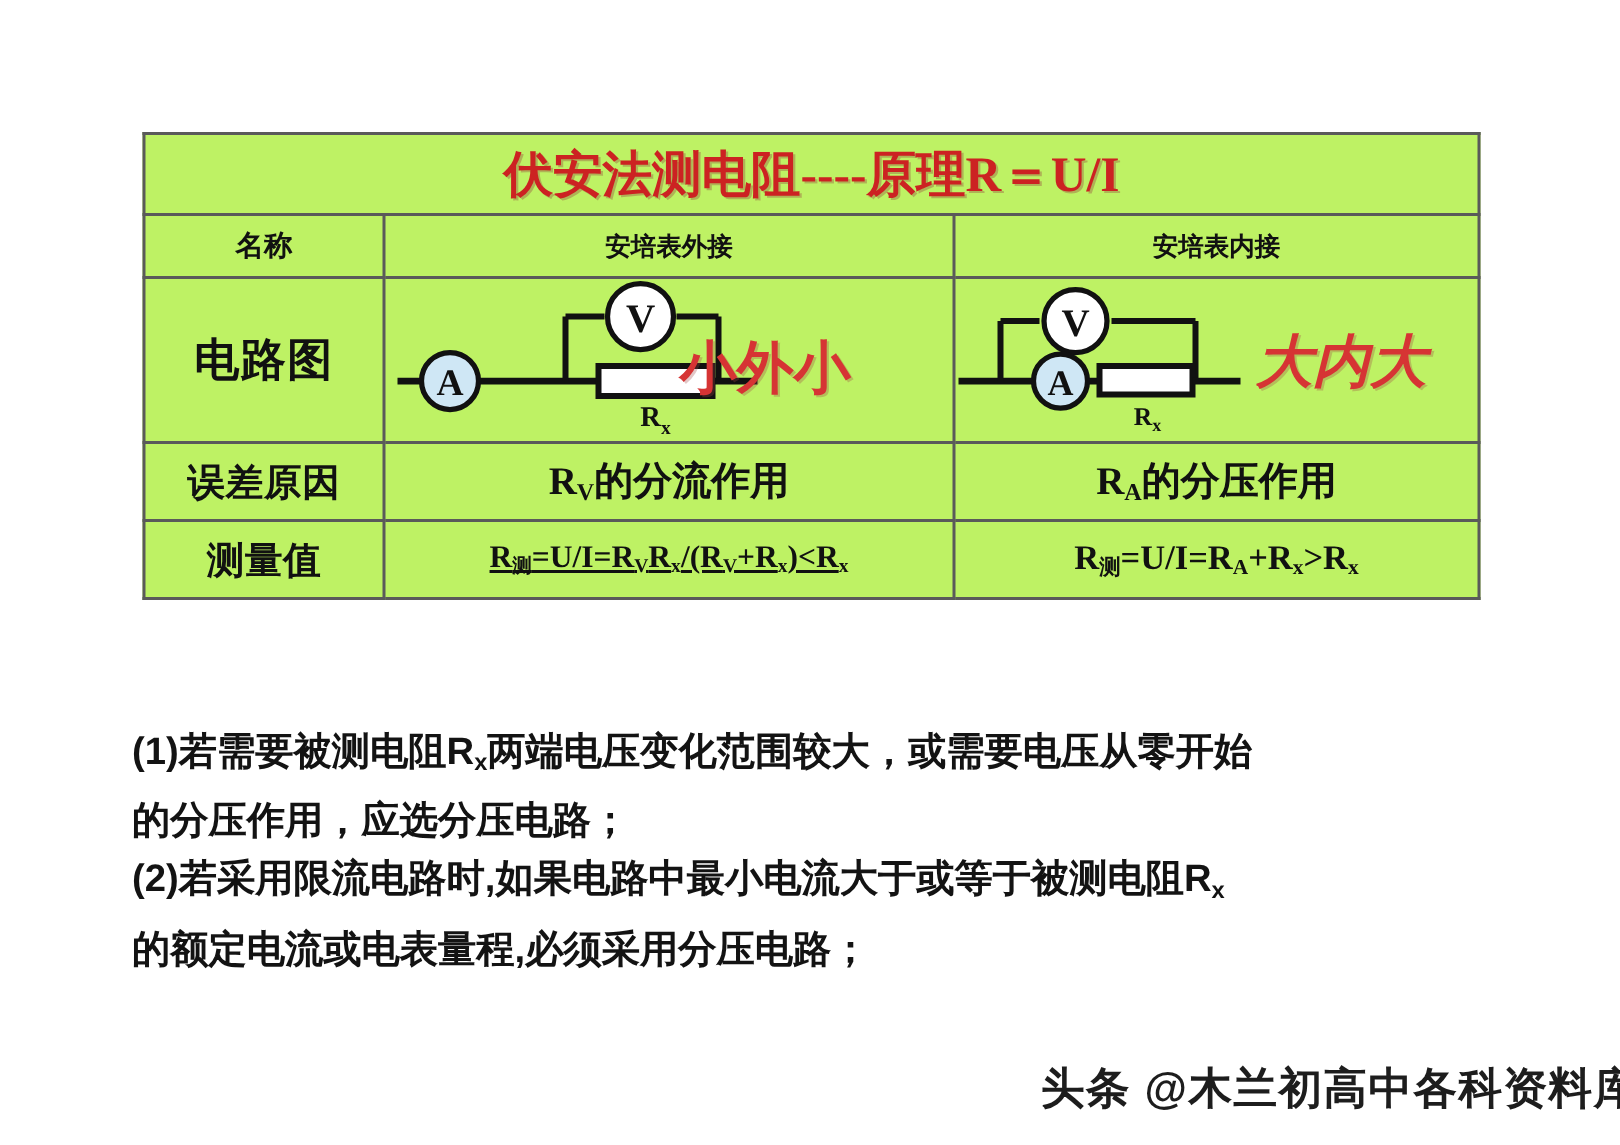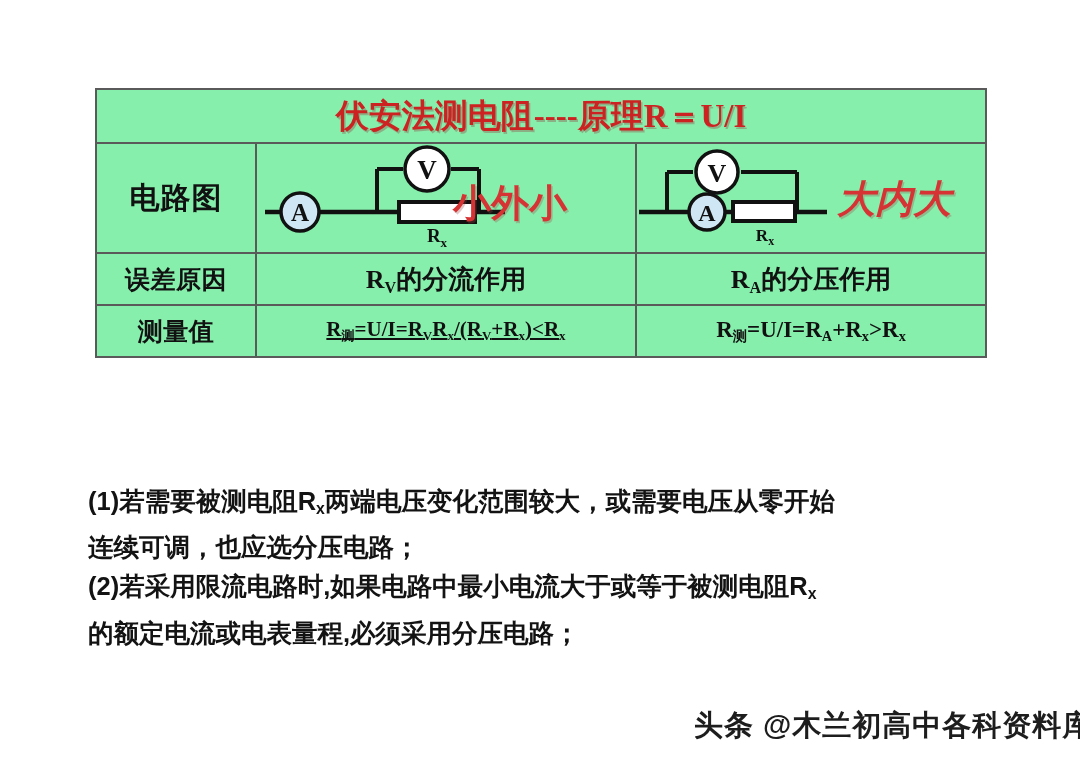--- a/index.html
+++ b/index.html
@@ -13,21 +13,21 @@
   .page{position:relative;width:1080px;height:763px;}
 
   
   .tbl-wrap{
     position:absolute;left:95px;top:88px;width:890px;
   }
   table.main{
     border-collapse:collapse;
     width:890px;
     table-layout:fixed;
-    background:#86efac;
+    background:#bef264;
   }
   table.main td{
     border:2px solid #5a5a5a;
     text-align:center;
     vertical-align:middle;
     padding:0;
     color:#111;
   }
   .col-name{width:160px;}
   .col-a{width:380px;}
@@ -136,20 +136,31 @@
           <col class="col-b">
       </colgroup>
       <tbody>
 
         <tr>
           <td class="title-cell" colspan="3">
             <span class="title-txt">伏安法测电阻----原理R＝U/I</span>
           </td>
         </tr>
 
+        <tr>
+          <td class="hdr-cell">
+            <span class="hdr-txt">名称</span>
+          </td>
+          <td class="hdr-cell">
+            <span class="hdr-small">安培表外接</span>
+          </td>
+          <td class="hdr-cell">
+            <span class="hdr-small">安培表内接</span>
+          </td>
+        </tr>
 
         <tr>
           <td class="circ-cell">
             <span class="lbl-big">电路图</span>
           </td>
 
           <td class="circ-cell">
             <div class="circ-holder">
               <svg class="svgbox" width="376" height="108" viewBox="0 0 376 108">
 
@@ -224,20 +235,20 @@
           </td>
         </tr>
 
 
       </tbody>
     </table>
   </div>
 
   <div class="notes">
     <p>(1)若需要被测电阻R<sub>x</sub>两端电压变化范围较大，或需要电压从零开始</p>
-    <p>连续可调，也应选分压电路；</p>
+    <p>的分压作用，应选分压电路；</p>
     <p>(2)若采用限流电路时,如果电路中最小电流大于或等于被测电阻R<sub>x</sub></p>
     <p>的额定电流或电表量程,必须采用分压电路；</p>
   </div>
 
   <div class="footer">头条 @木兰初高中各科资料库</div>
 
 </div>
 
 </body></html>

